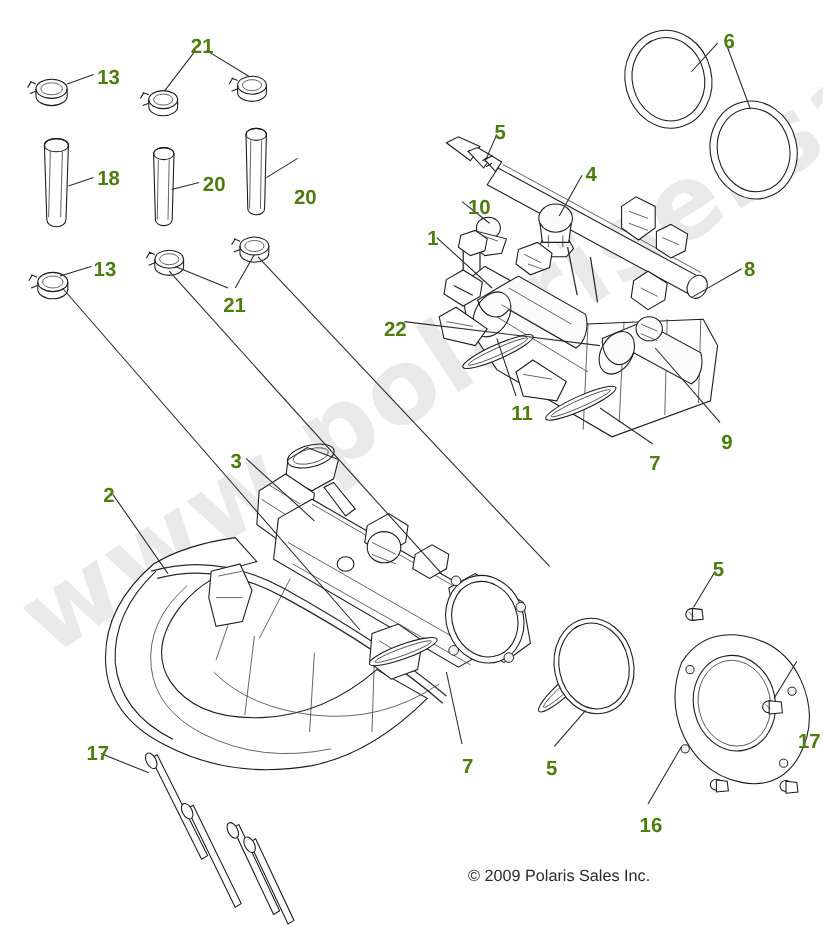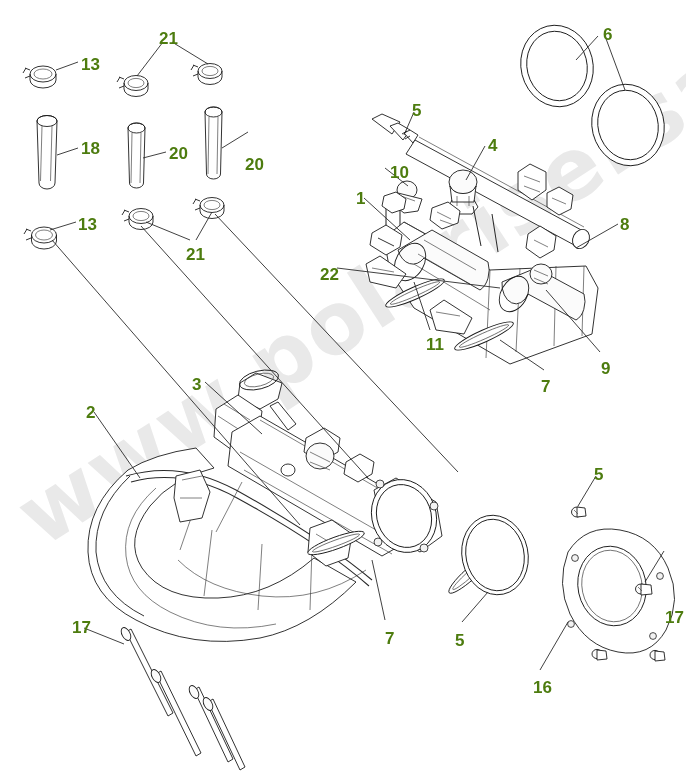--- a/index.html
+++ b/index.html
@@ -381,14 +381,15 @@
   <div class="callout" style="left:541px; top:378px;">7</div>
   <div class="callout" style="left:192px; top:376px;">3</div>
   <div class="callout" style="left:86px;  top:404px;">2</div>
   <div class="callout" style="left:594px; top:466px;">5</div>
   <div class="callout" style="left:665px; top:568px;margin-top:41px;">17</div>
   <div class="callout" style="left:385px; top:630px;">7</div>
   <div class="callout" style="left:455px; top:632px;">5</div>
   <div class="callout" style="left:533px; top:679px;">16</div>
   <div class="callout" style="left:72px;  top:619px;">17</div>
 
+  <div class="copyright">© 2009 Polaris Sales Inc.</div>
 
 </div>
 
 </body></html>

